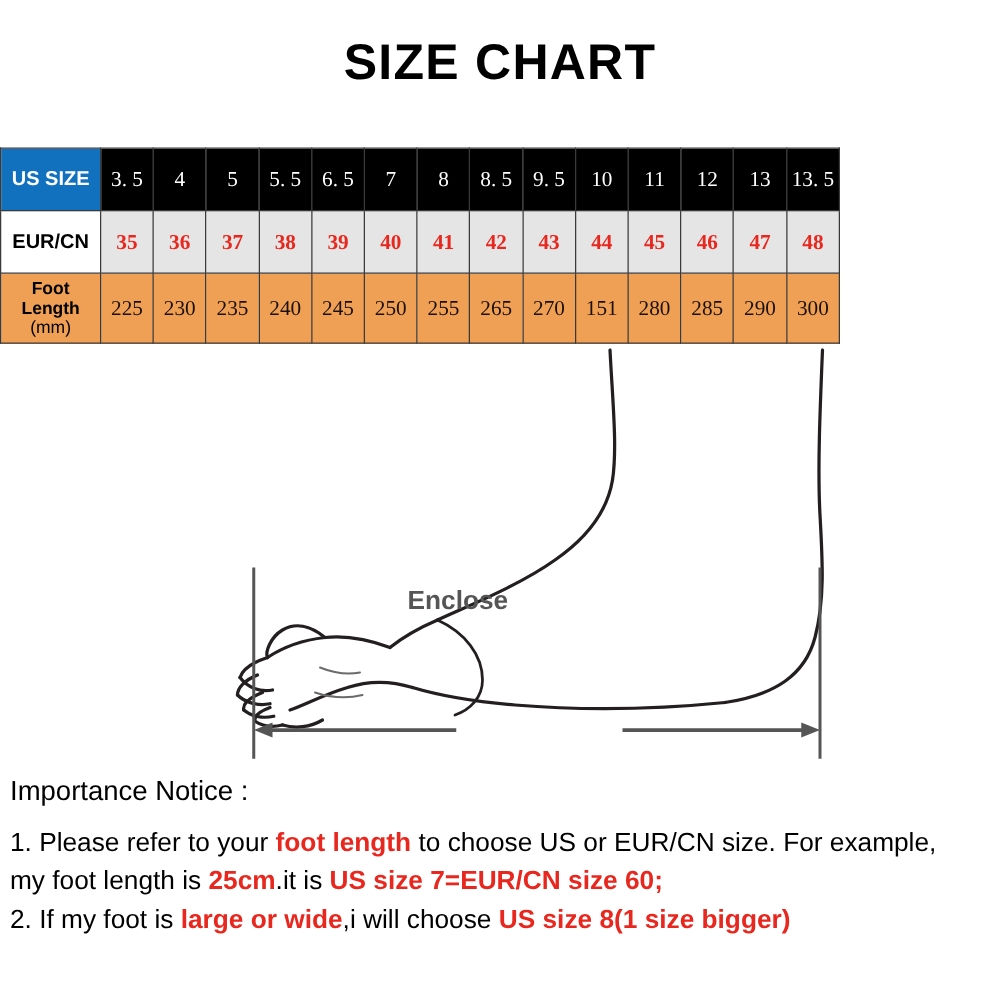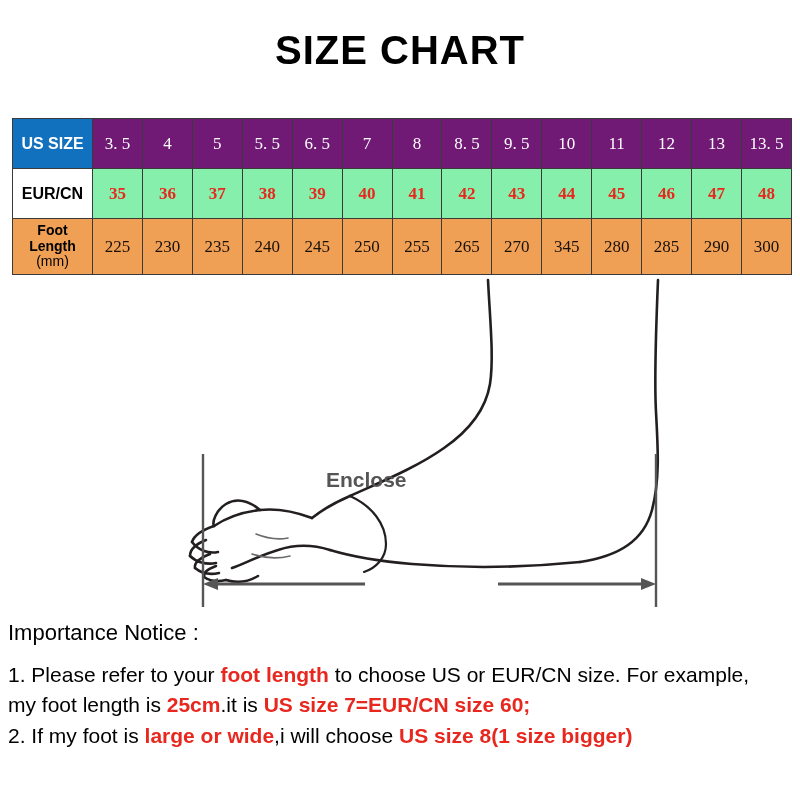--- a/index.html
+++ b/index.html
@@ -30,22 +30,22 @@
     font-weight: bold;
     letter-spacing: 1px;
     color: #000000;
     font-family: "Liberation Sans", sans-serif;
   }
 
   
   .size-table {
     position: absolute;
     top: 118px;
-    left: 12px;
-    width: 780px;
+    left: 0;
+    width: 672px;
     border-collapse: collapse;
     table-layout: fixed;
   }
 
   .size-table td {
     border: 1px solid #3a3a3a;
     text-align: center;
     vertical-align: middle;
     height: 50px;
     font-size: 17px;
@@ -55,32 +55,32 @@
   .size-table td.label-cell {
     width: 80px;
     font-family: "Liberation Sans", sans-serif;
     font-weight: bold;
     font-size: 15px;
     line-height: 1.12;
   }
 
   
   .row-us td {
-    background: #701a75;
+    background: #000000;
     color: #ffffff;
   }
   .row-us td.label-cell {
     background: #1171BE;
     color: #ffffff;
     font-size: 16px;
   }
 
   
   .row-eur td {
-    background: #86efac;
+    background: #e5e5e5;
     color: #E8271E;
     font-weight: bold;
   }
   .row-eur td.label-cell {
     background: #ffffff;
     color: #000000;
     font-weight: bold;
     font-size: 16px;
   }
 
@@ -190,21 +190,21 @@
         </td>
         <td>225</td>
         <td>230</td>
         <td>235</td>
         <td>240</td>
         <td>245</td>
         <td>250</td>
         <td>255</td>
         <td>265</td>
         <td>270</td>
-        <td>345</td>
+        <td>151</td>
         <td>280</td>
         <td>285</td>
         <td>290</td>
         <td>300</td>
       </tr>
     </tbody>
   </table>
 
   <div class="diagram">
     <svg viewBox="0 0 800 345" xmlns="http://www.w3.org/2000/svg">

